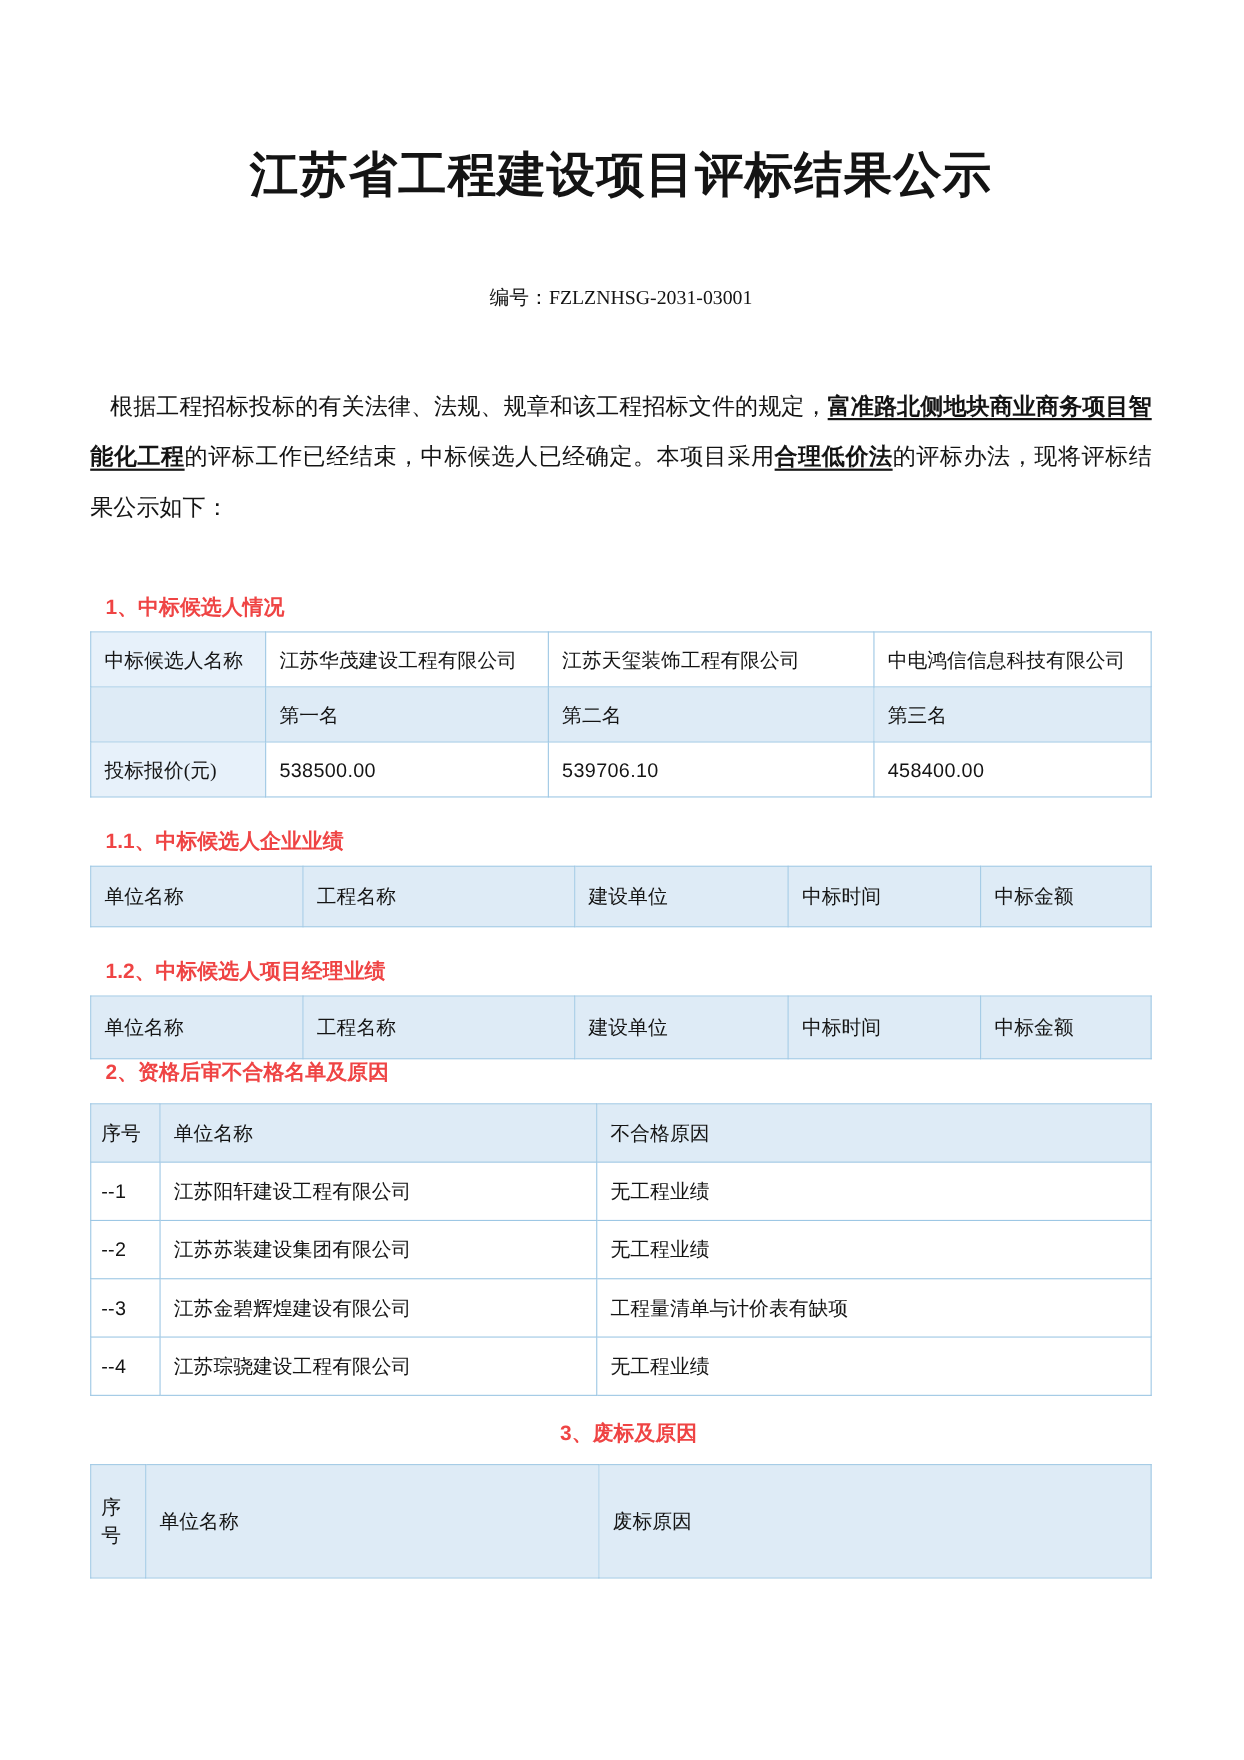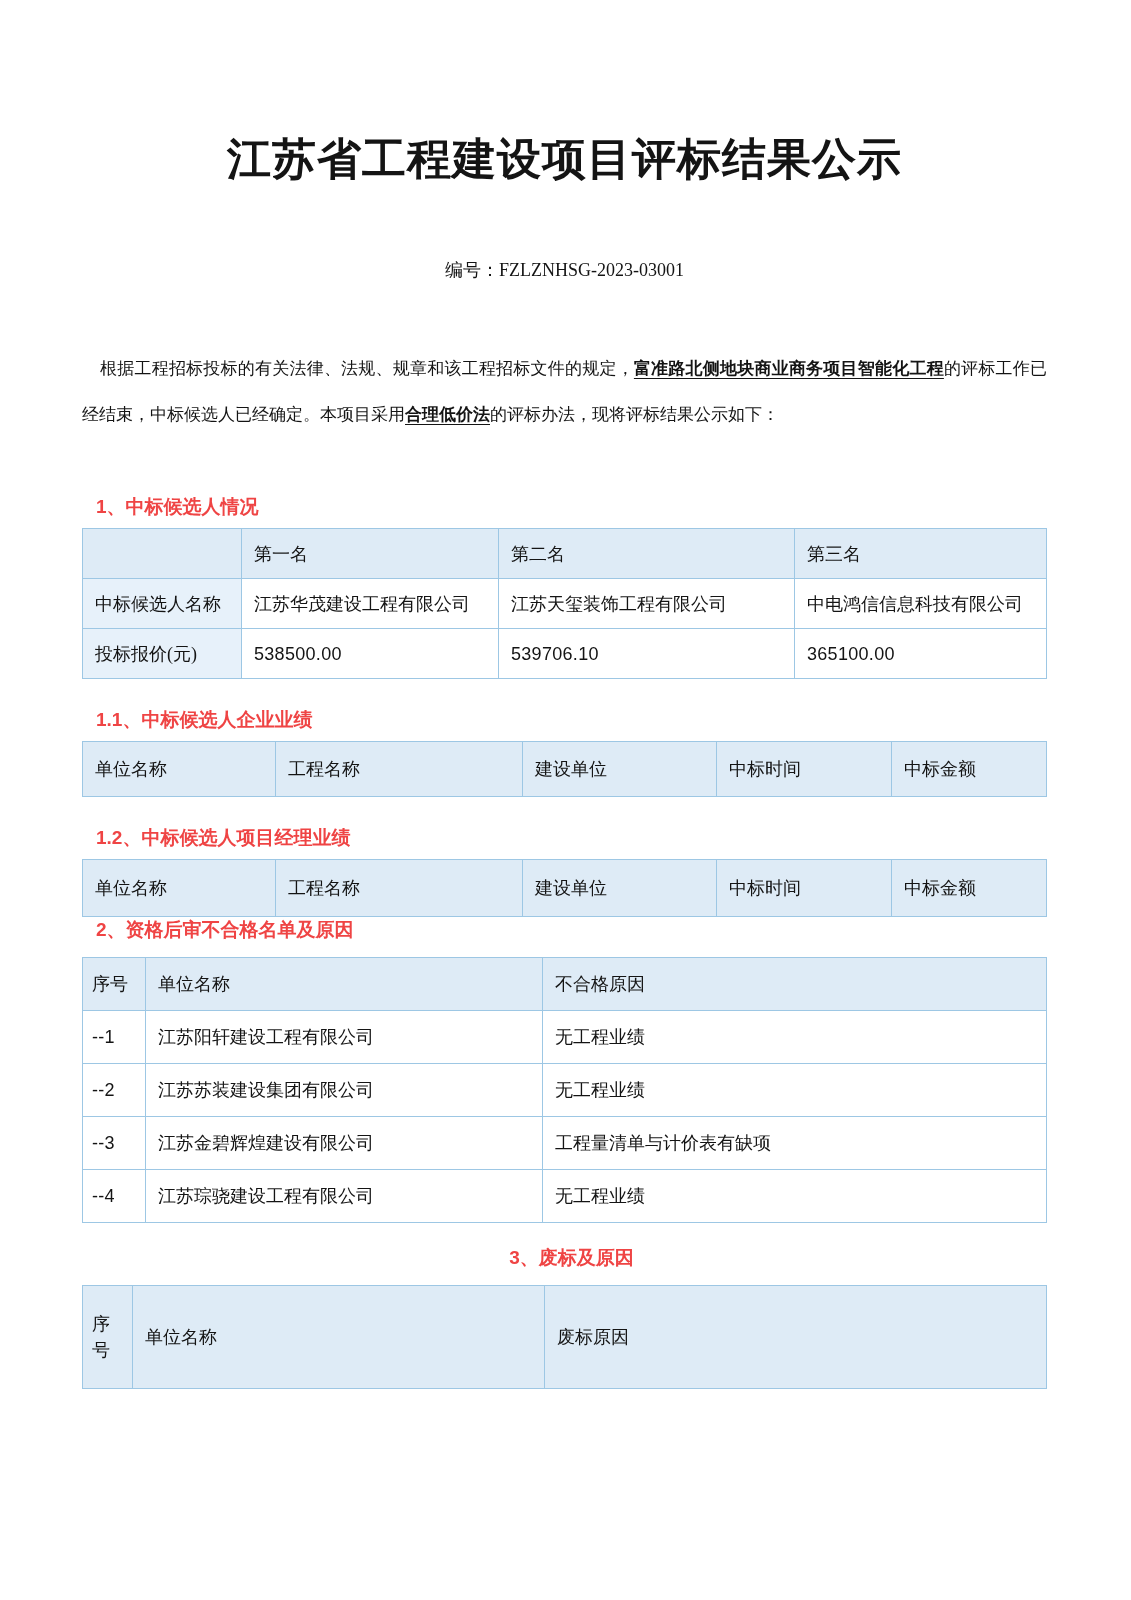--- a/index.html
+++ b/index.html
@@ -12,21 +12,21 @@
 
   .doc-title{
     margin:130px 0 0 0;text-align:center;
     font-size:44px;line-height:60px;font-weight:bold;letter-spacing:1px;
   }
   .doc-number{
     margin-top:68px;text-align:center;
     font-size:18px;line-height:24px;
   }
   .intro{
-    margin:64px 0 0 0;font-size:17px;line-height:46px;
+    margin:64px 0 0 0;font-size:21px;line-height:46px;
     text-align:justify;text-indent:18px;
   }
   .intro .em{font-weight:bold;text-decoration:underline;text-underline-offset:4px;}
 
   .sec-heading{
     font-family:"Liberation Sans","DejaVu Sans",sans-serif;
     font-weight:bold;font-size:19px;line-height:26px;
     padding-left:14px;color:#ef4444;
   }
   .mt-s1{margin-top:56px;}
@@ -61,51 +61,51 @@
     font-weight:400;font-size:18px;letter-spacing:0.3px;
   }
 </style>
 </head>
 <body>
 
 <div class="page">
 
   <div class="doc-title">江苏省工程建设项目评标结果公示</div>
 
-  <div class="doc-number">编号：FZLZNHSG-2023-03001</div>
+  <div class="doc-number">编号：FZLZNHSG-2031-03001</div>
 
   <p class="intro"><span>根据工程招标投标的有关法律、法规、规章和该工程招标文件的规定，</span><span class="em">富准路北侧地块商业商务项目智能化工程</span><span>的评标工作已经结束，中标候选人已经确定。本项目采用</span><span class="em">合理低价法</span><span>的评标办法，现将评标结果公示如下：</span></p>
 
   <div class="sec-heading mt-s1">1、中标候选人情况</div>
 
   <table class="t1">
     <colgroup>
         <col style="width:159px">
         <col style="width:257px">
         <col style="width:296px">
         <col>
       </colgroup>
     <tbody>
         <tr>
+      <td class="lbl">中标候选人名称</td>
+      <td>江苏华茂建设工程有限公司</td>
+      <td>江苏天玺装饰工程有限公司</td>
+      <td>中电鸿信信息科技有限公司</td>
+    </tr>
+    <tr>
       <td class="hd"></td>
       <td class="hd">第一名</td>
       <td class="hd">第二名</td>
       <td class="hd">第三名</td>
     </tr>
     <tr>
-      <td class="lbl">中标候选人名称</td>
-      <td>江苏华茂建设工程有限公司</td>
-      <td>江苏天玺装饰工程有限公司</td>
-      <td>中电鸿信信息科技有限公司</td>
-    </tr>
-    <tr>
       <td class="lbl">投标报价(元)</td>
       <td class="num">538500.00</td>
       <td class="num">539706.10</td>
-      <td class="num">365100.00</td>
+      <td class="num">458400.00</td>
     </tr>
   </tbody>
     </table>
 
   <div class="sec-heading mt-s11">1.1、中标候选人企业业绩</div>
 
   <table class="t11">
     <colgroup>
         <col style="width:193px">
         <col style="width:247px">

